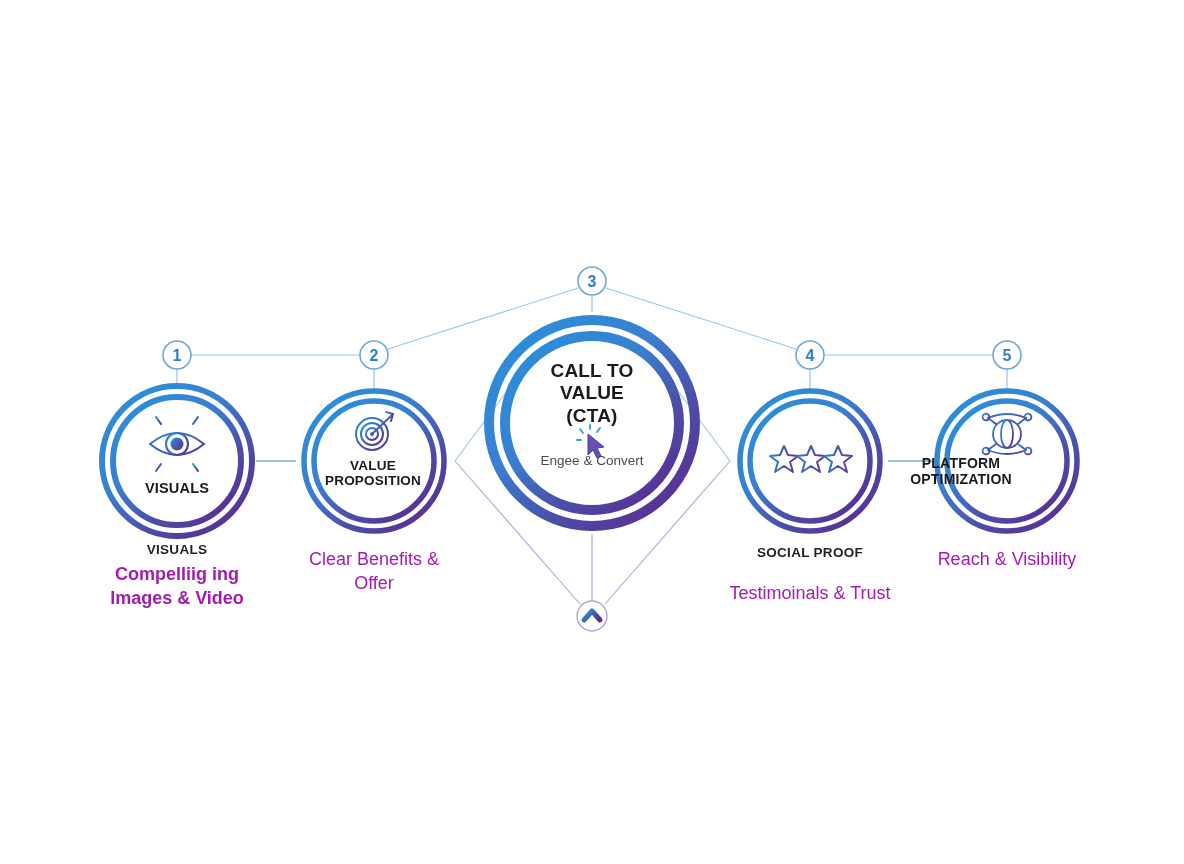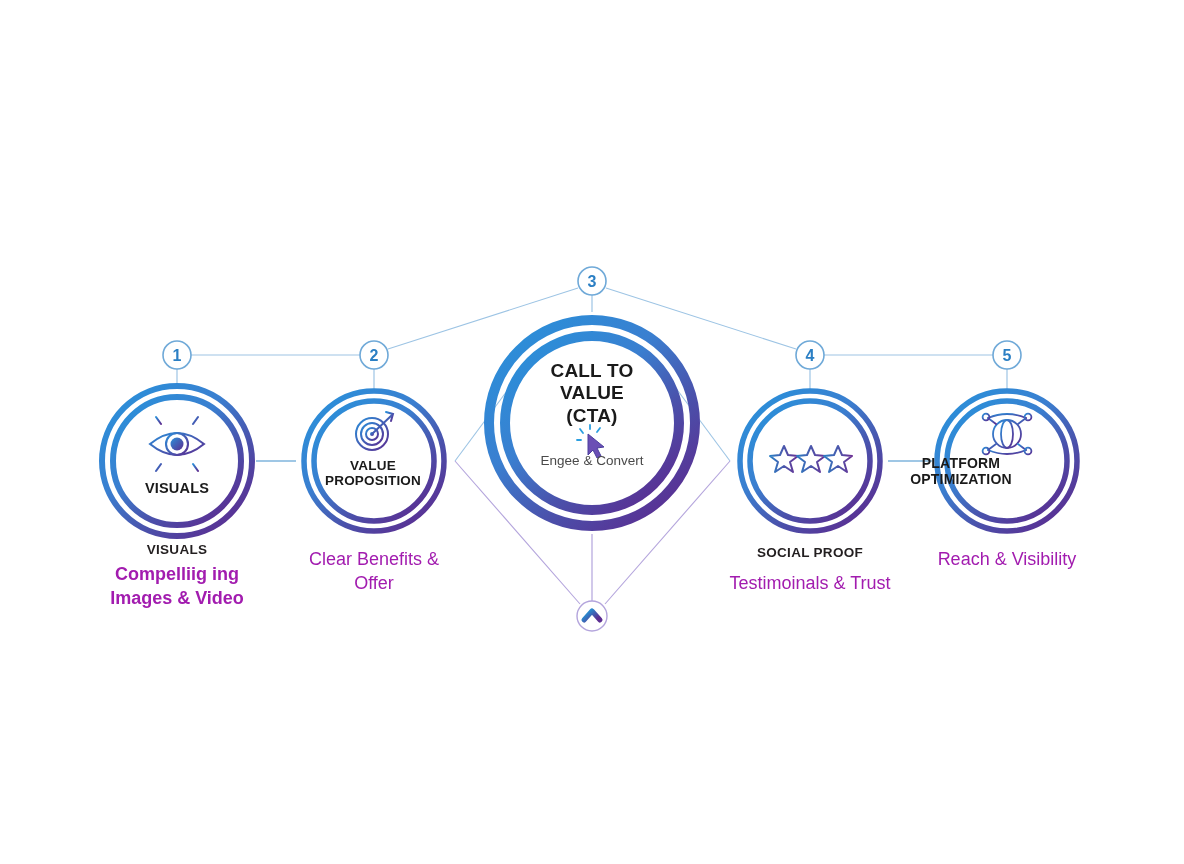--- a/index.html
+++ b/index.html
@@ -199,21 +199,21 @@
     <div>VALUE</div>
     <div>PROPOSITION</div>
   </div>
 
   <div class="txt" style="left:289px;top:547px;width:170px;">
     <div class="cap-sub">Clear Benefits &amp; Offer</div>
   </div>
 
   <div class="txt" style="left:725px;top:545px;width:170px;">
     <div class="cap-title">SOCIAL PROOF</div>
-    <div class="cap-sub" style="margin-top:11px;">Testimoinals &amp; Trust</div>
+    <div class="cap-sub" style="margin-top:21px;">Testimoinals &amp; Trust</div>
   </div>
 
   <div class="txt inner-title" style="left:891px;top:456px;width:140px;font-size:14px;">
     <div>PLATFORM</div>
     <div>OPTIMIZATION</div>
   </div>
 
   <div class="txt" style="left:922px;top:547px;width:170px;">
     <div class="cap-sub">Reach &amp; Visibility</div>
   </div>

